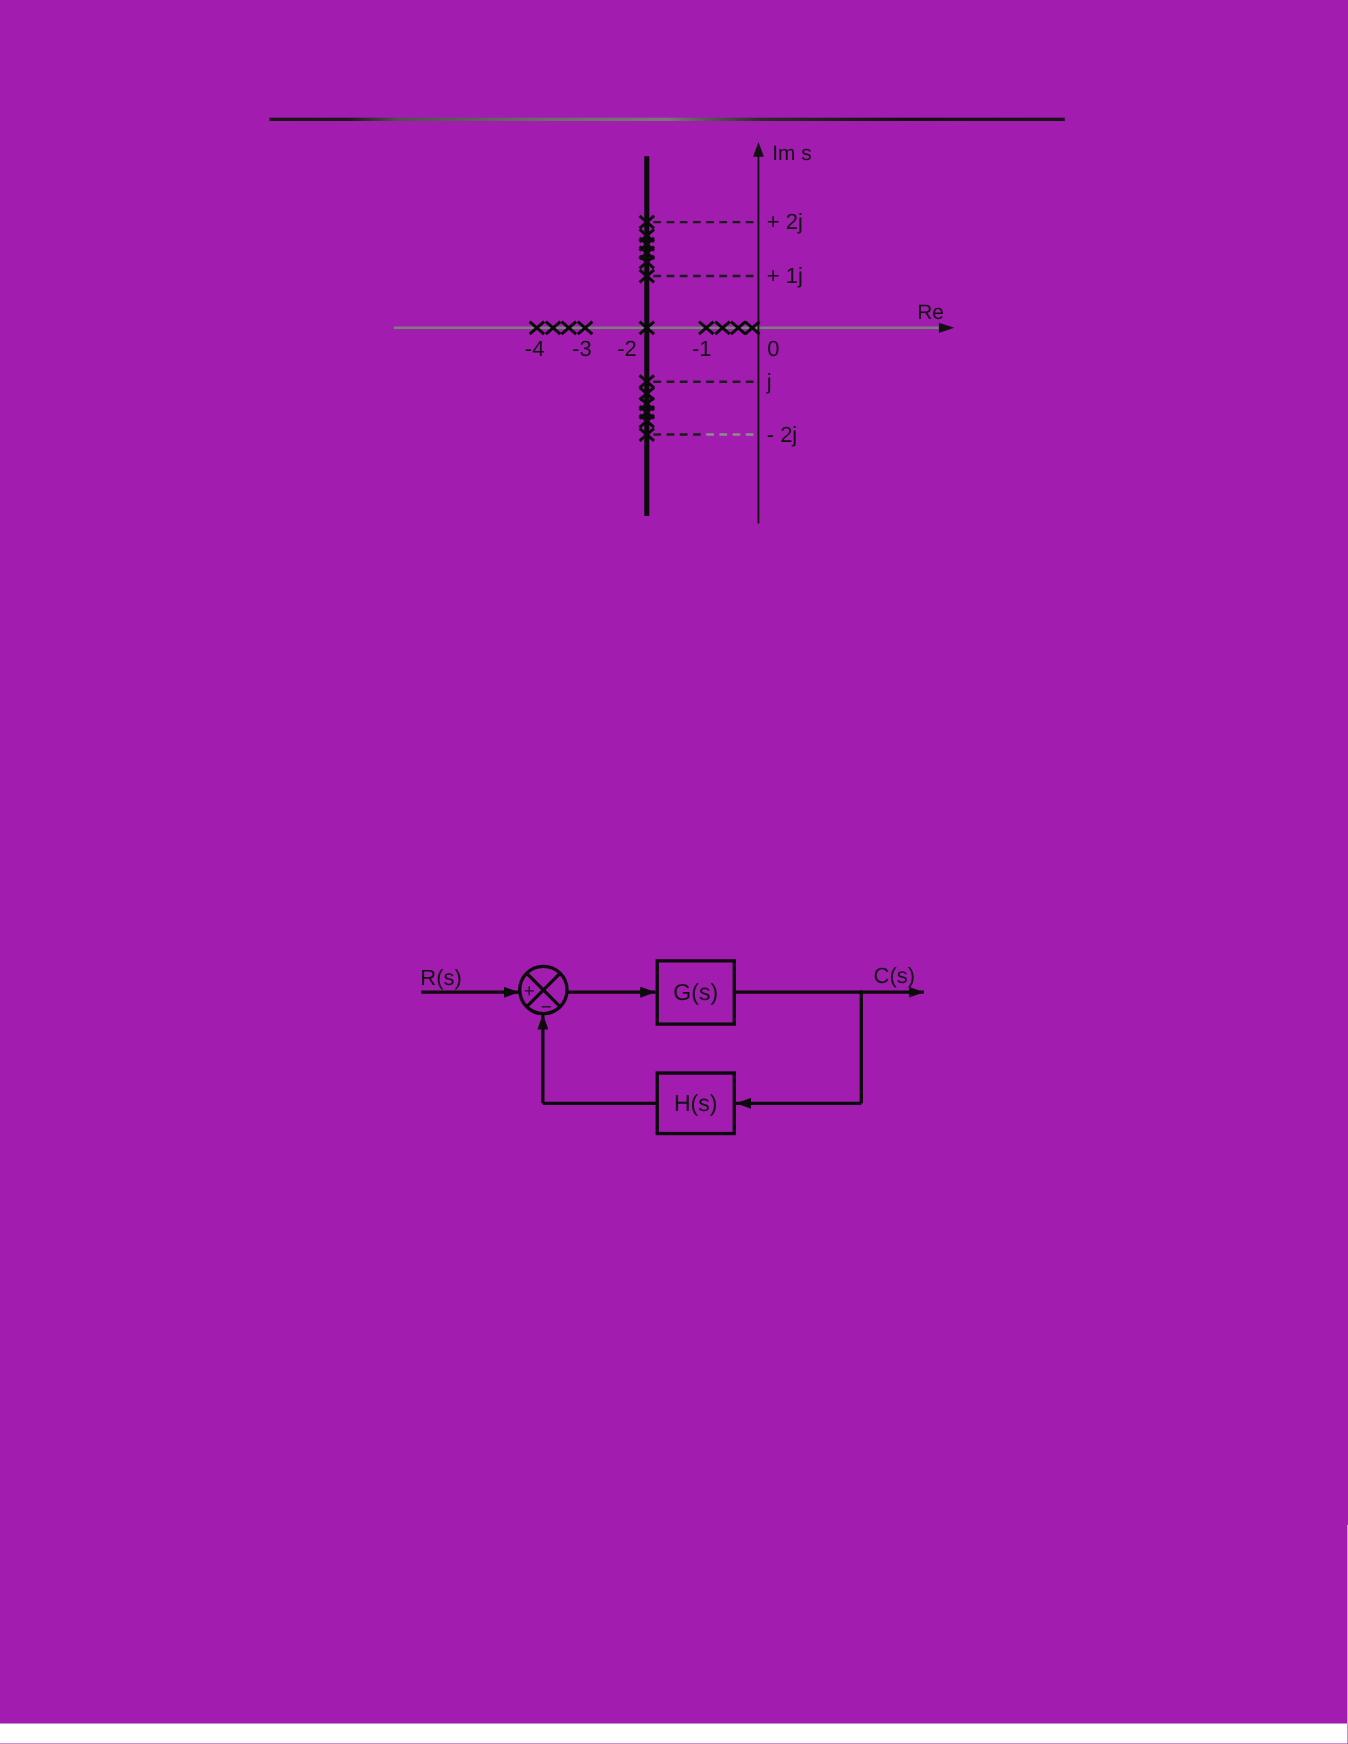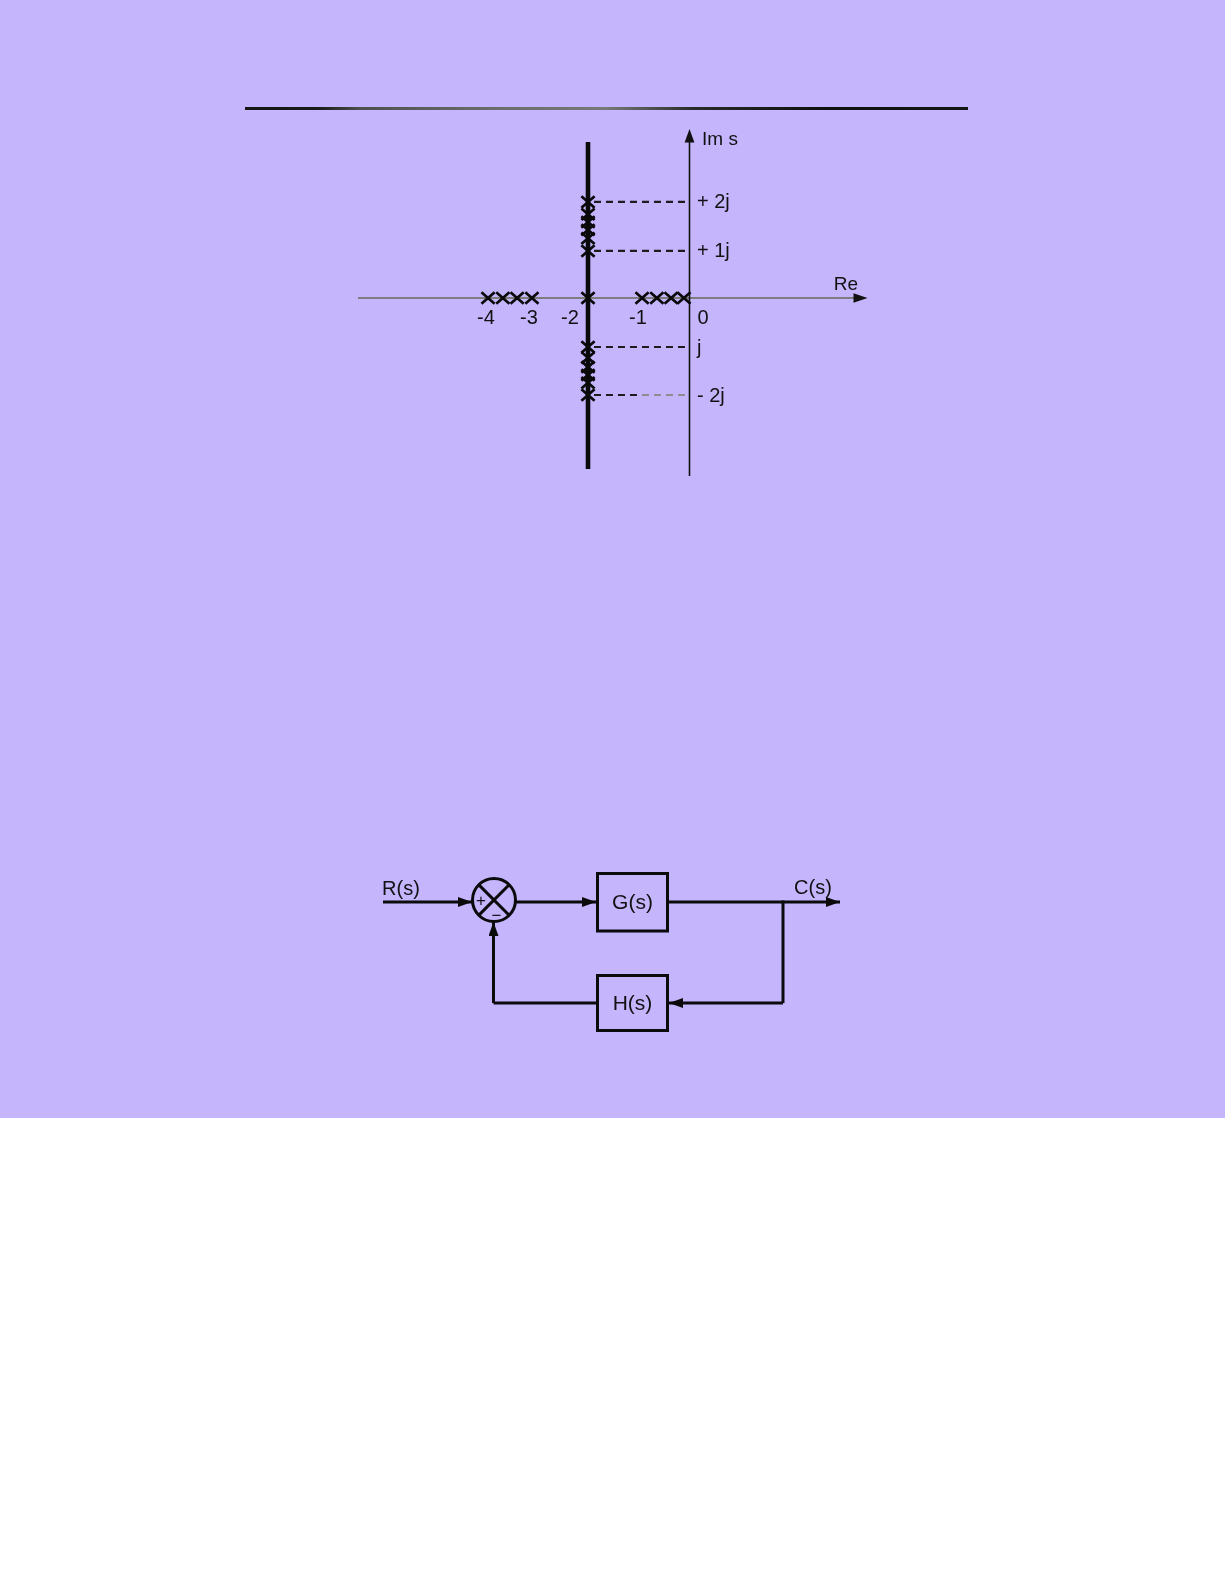--- a/index.html
+++ b/index.html
@@ -1,20 +1,20 @@
 <!DOCTYPE html>
 <html><head>
 <meta charset="utf-8">
 <style>
   html, body { margin: 0; padding: 0; background: #ffffff; }
   .page {
     position: relative;
     width: 1225px;
-    height: 1118px;
-    background: #c4b5fd;
+    height: 1567px;
+    background: #a21caf;
     font-family: "Liberation Sans", sans-serif;
     overflow: hidden;
   }
   .top-rule {
     position: absolute;
     left: 245px;
     top: 107px;
     width: 723px;
     height: 3px;
     background: linear-gradient(90deg,

